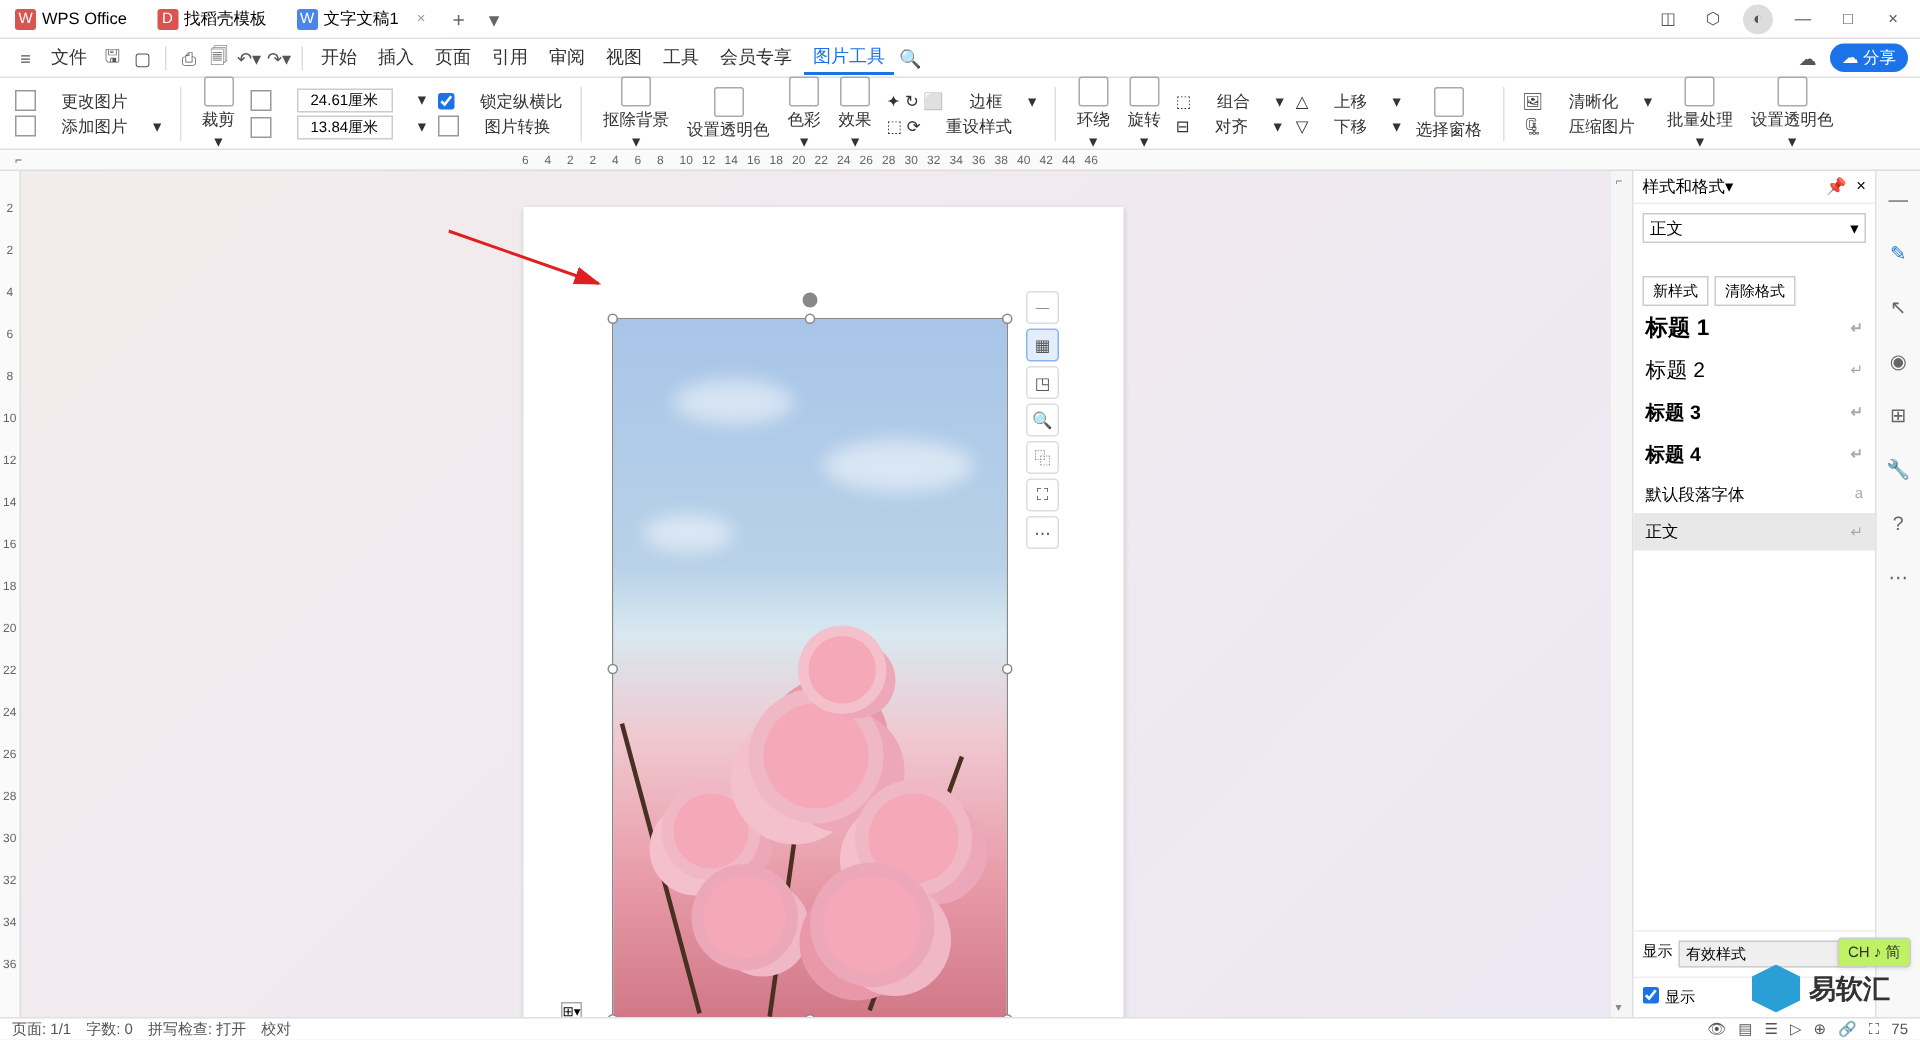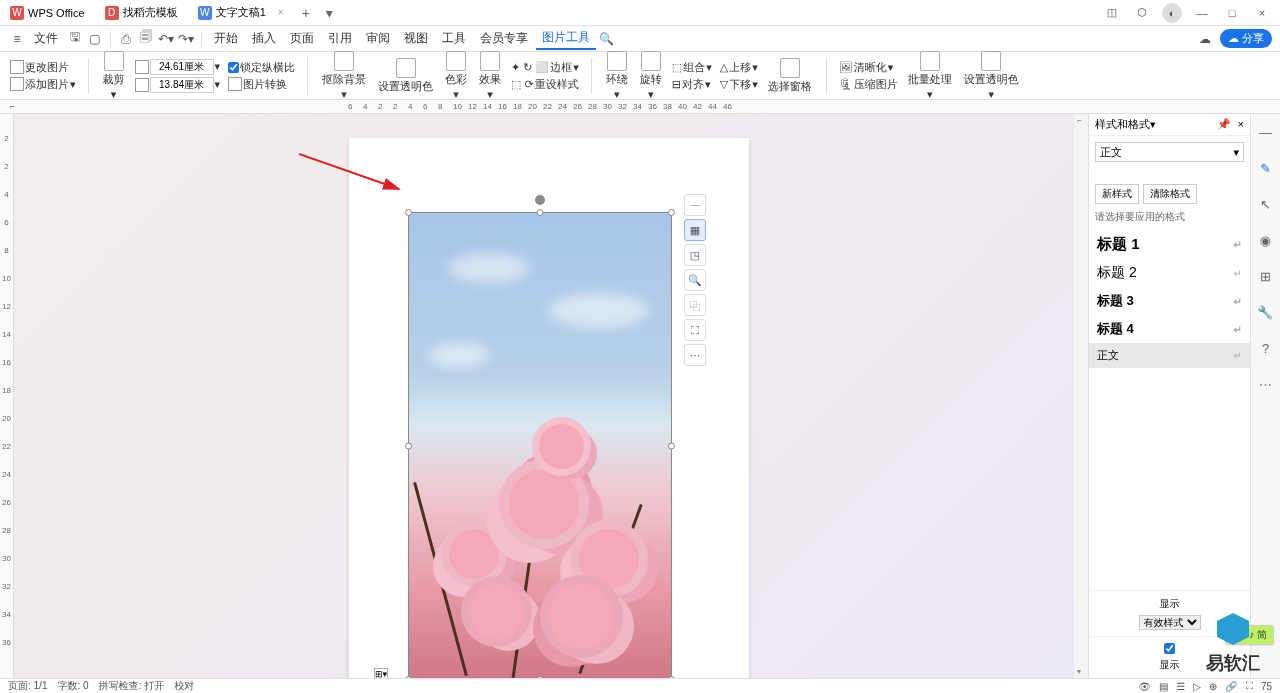--- a/index.html
+++ b/index.html
@@ -22,21 +22,21 @@
 .menubar .mitem { padding: 2px 6px; font-size: 12px; color: #333; cursor: pointer; }
 .menubar .mitem.active { color: #1a73e8; border-bottom: 2px solid #1a73e8; }
 .menubar .micon { width: 18px; height: 18px; display: flex; align-items: center; justify-content: center; color: #555; font-size: 12px; cursor: pointer; }
 .menubar .sep { width: 1px; height: 16px; background: #ddd; margin: 0 4px; }
 .menubar-right { margin-left: auto; display: flex; gap: 6px; align-items: center; }
 .share-btn { background: #1a73e8; color: #fff; padding: 2px 8px; border-radius: 10px; font-size: 11px; display: flex; align-items: center; gap: 3px; }
 
 
 .ribbon { height: 48px; background: #fff; display: flex; align-items: center; padding: 0 10px; gap: 8px; border-bottom: 1px solid #e0e0e0; }
 .rgroup { display: flex; flex-direction: column; gap: 2px; font-size: 11px; }
-.ritem { display: flex; align-items: center; gap: 1px; font-size: 11px; color: #333; cursor: pointer; white-space: nowrap; }
+.ritem { display: flex; align-items: center; gap: 17px; font-size: 11px; color: #333; cursor: pointer; white-space: nowrap; }
 .ritem .ico { width: 14px; height: 14px; border: 1px solid #999; display: inline-block; }
 .rsep { width: 1px; height: 36px; background: #e0e0e0; margin: 0 4px; }
 .size-input { width: 64px; height: 16px; font-size: 10px; border: 1px solid #ccc; padding: 0 2px; text-align: center; }
 .rbig { display: flex; flex-direction: column; align-items: center; gap: 1px; font-size: 11px; color: #333; cursor: pointer; padding: 0 2px; }
 .rbig .bico { width: 20px; height: 20px; border: 1px solid #aaa; border-radius: 2px; }
 
 
 .ruler-h { height: 14px; background: #fafafa; border-bottom: 1px solid #ddd; position: relative; font-size: 8px; color: #666; display: flex; align-items: center; padding-left: 348px; }
 .ruler-h span { position: absolute; }
 
@@ -75,37 +75,37 @@
 .sp-btns .b { border: 1px solid #ccc; padding: 2px 6px; font-size: 10px; cursor: pointer; margin-top: 16px; }
 .sp-label { font-size: 10px; color: #666; padding: 6px; }
 .sp-list { flex: 1; overflow: auto; }
 .sp-item { padding: 5px 8px; font-size: 13px; display: flex; align-items: center; cursor: pointer; }
 .sp-item.h1 { font-size: 15px; font-weight: bold; }
 .sp-item.h2 { font-size: 14px; font-weight: normal; justify-content: space-between; }
 .sp-item.h3 { font-size: 13px; font-weight: bold; }
 .sp-item.h4 { font-size: 13px; font-weight: bold; }
 .sp-item.active { background: #e8e8e8; }
 .sp-item .ret { margin-left: auto; color: #aaa; font-size: 10px; }
-.sp-footer { padding: 6px; border-top: 1px solid #eee; display: flex; gap: 4px; align-items: center; font-size: 10px; flex-direction: column; }
+.sp-footer { padding: 6px; border-top: 1px solid #eee; display: flex; gap: 4px; align-items: flex-start; font-size: 10px; }
 .sp-footer select { flex: 1; font-size: 10px; border: 1px solid #ccc; height: 18px; }
 
 
 .far-right { width: 30px; background: #f8f8f8; border-left: 1px solid #e0e0e0; display: flex; flex-direction: column; align-items: center; padding-top: 8px; gap: 16px; }
 .far-right .fbtn { width: 20px; height: 20px; display: flex; align-items: center; justify-content: center; color: #666; font-size: 13px; cursor: pointer; }
 .far-right .fbtn.active { color: #1a73e8; }
 
 
 .statusbar { height: 15px; background: #fff; border-top: 1px solid #e0e0e0; display: flex; align-items: center; font-size: 10px; color: #555; padding: 0 8px; gap: 10px; }
 .statusbar .right { margin-left: auto; display: flex; gap: 8px; align-items: center; }
 
 
 .ime-badge { position: absolute; right: 6px; bottom: 48px; background: #bef264; border: 1px solid #ccc; border-radius: 3px; padding: 2px 6px; font-size: 10px; color: #333; box-shadow: 0 1px 3px rgba(0,0,0,0.1); }
 
 
-.watermark { position: absolute; right: 20px; bottom: 18px; display: flex; align-items: center; gap: 6px; flex-direction: column; }
+.watermark { position: absolute; right: 20px; bottom: 18px; display: flex; align-items: center; gap: 6px; }
 .watermark .cube { width: 32px; height: 32px; background: #2a9fd6; clip-path: polygon(50% 0, 100% 25%, 100% 75%, 50% 100%, 0 75%, 0 25%); }
 .watermark .txt { font-size: 18px; font-weight: bold; color: #333; }
 
 .chk { width: 11px; height: 11px; accent-color: #1a73e8; }
 </style>
 </head>
 <body>
 
 <div class="titlebar">
   <div class="tab">
@@ -340,37 +340,40 @@
       </span>
     </div>
     <div class="sp-dropdown">
       <span>正文</span>
         <span style="margin-left:auto">▾</span>
     </div>
     <div class="sp-btns">
       <div class="b">新样式</div>
       <div class="b">清除格式</div>
     </div>
-    <div class="sp-label">请选择要应用的格式</div>
     <div class="sp-list">
       <div class="sp-item h1">
           <span>标题 1</span>
           <span class="ret">↵</span>
         </div>
       <div class="sp-item h2">
           <span>标题 2</span>
           <span class="ret">↵</span>
         </div>
       <div class="sp-item h3">
           <span>标题 3</span>
           <span class="ret">↵</span>
         </div>
       <div class="sp-item h4">
           <span>标题 4</span>
           <span class="ret">↵</span>
+        </div>
+      <div class="sp-item" style="font-size:11px">
+          <span>默认段落字体</span>
+          <span class="ret">a</span>
         </div>
       <div class="sp-item active" style="font-size:11px">
           <span>正文</span>
           <span class="ret">↵</span>
         </div>
     </div>
     <div class="sp-footer">
       <span>显示</span>
       <select><option>有效样式</option></select>
     </div>

